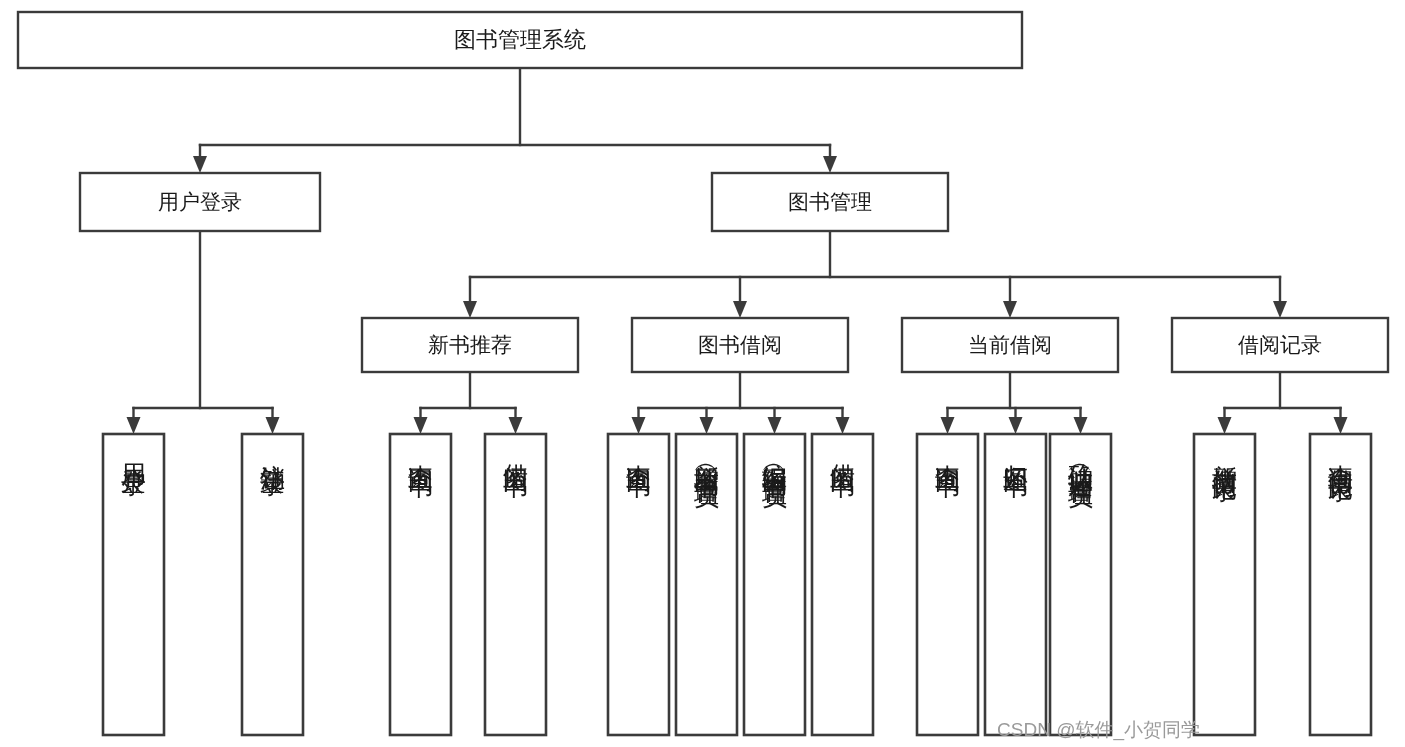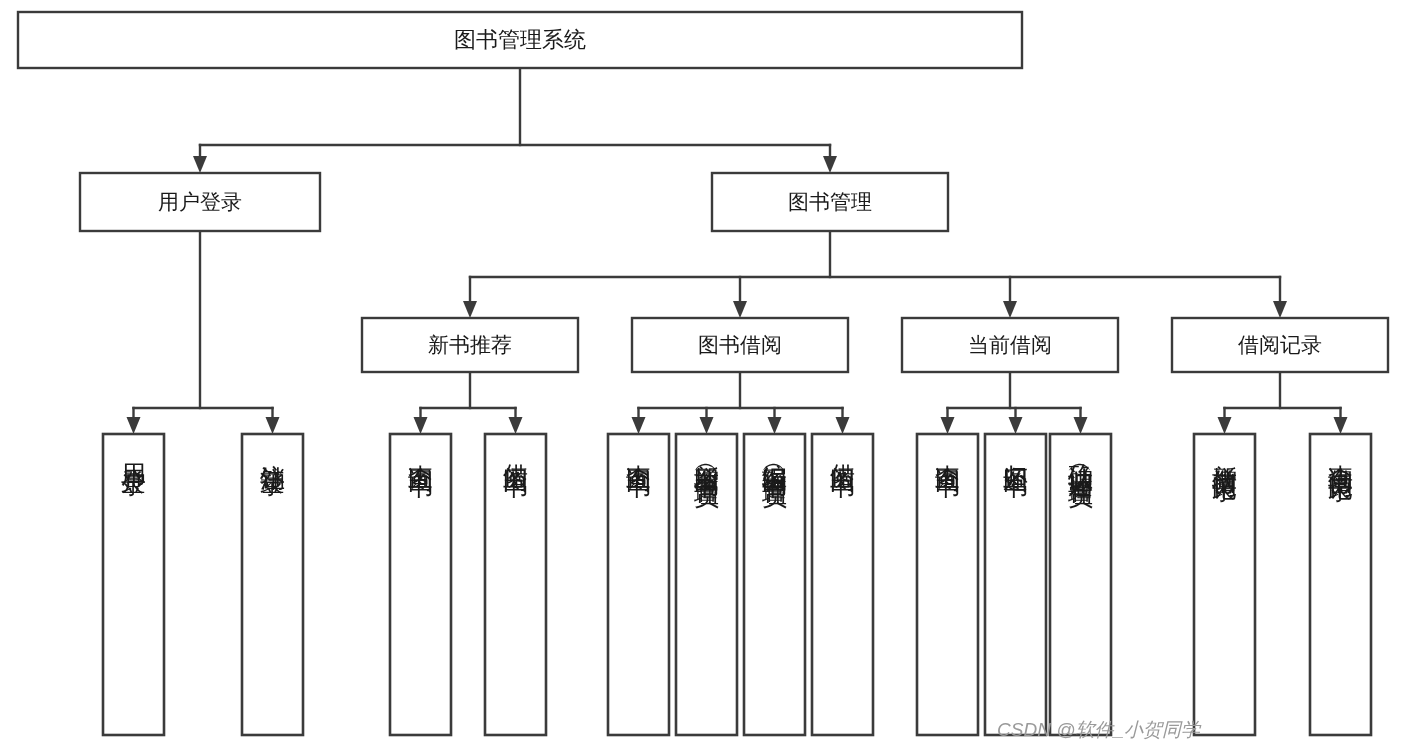--- a/index.html
+++ b/index.html
@@ -71,21 +71,20 @@
     white-space: nowrap;
   }
   .watermark {
     position: absolute;
     right: 8px;
     bottom: 4px;
     font-family: "Liberation Sans", "DejaVu Sans", sans-serif;
     font-size: 19px;
     color: #9a9a9a;
     white-space: nowrap;
-    font-style: italic;
   }
 </style>
 </head>
 <body>
 
 <div id="diagram-root">
 
   <svg class="canvas" viewBox="0 0 1405 747" xmlns="http://www.w3.org/2000/svg">
 
     <g id="connector-layer">

